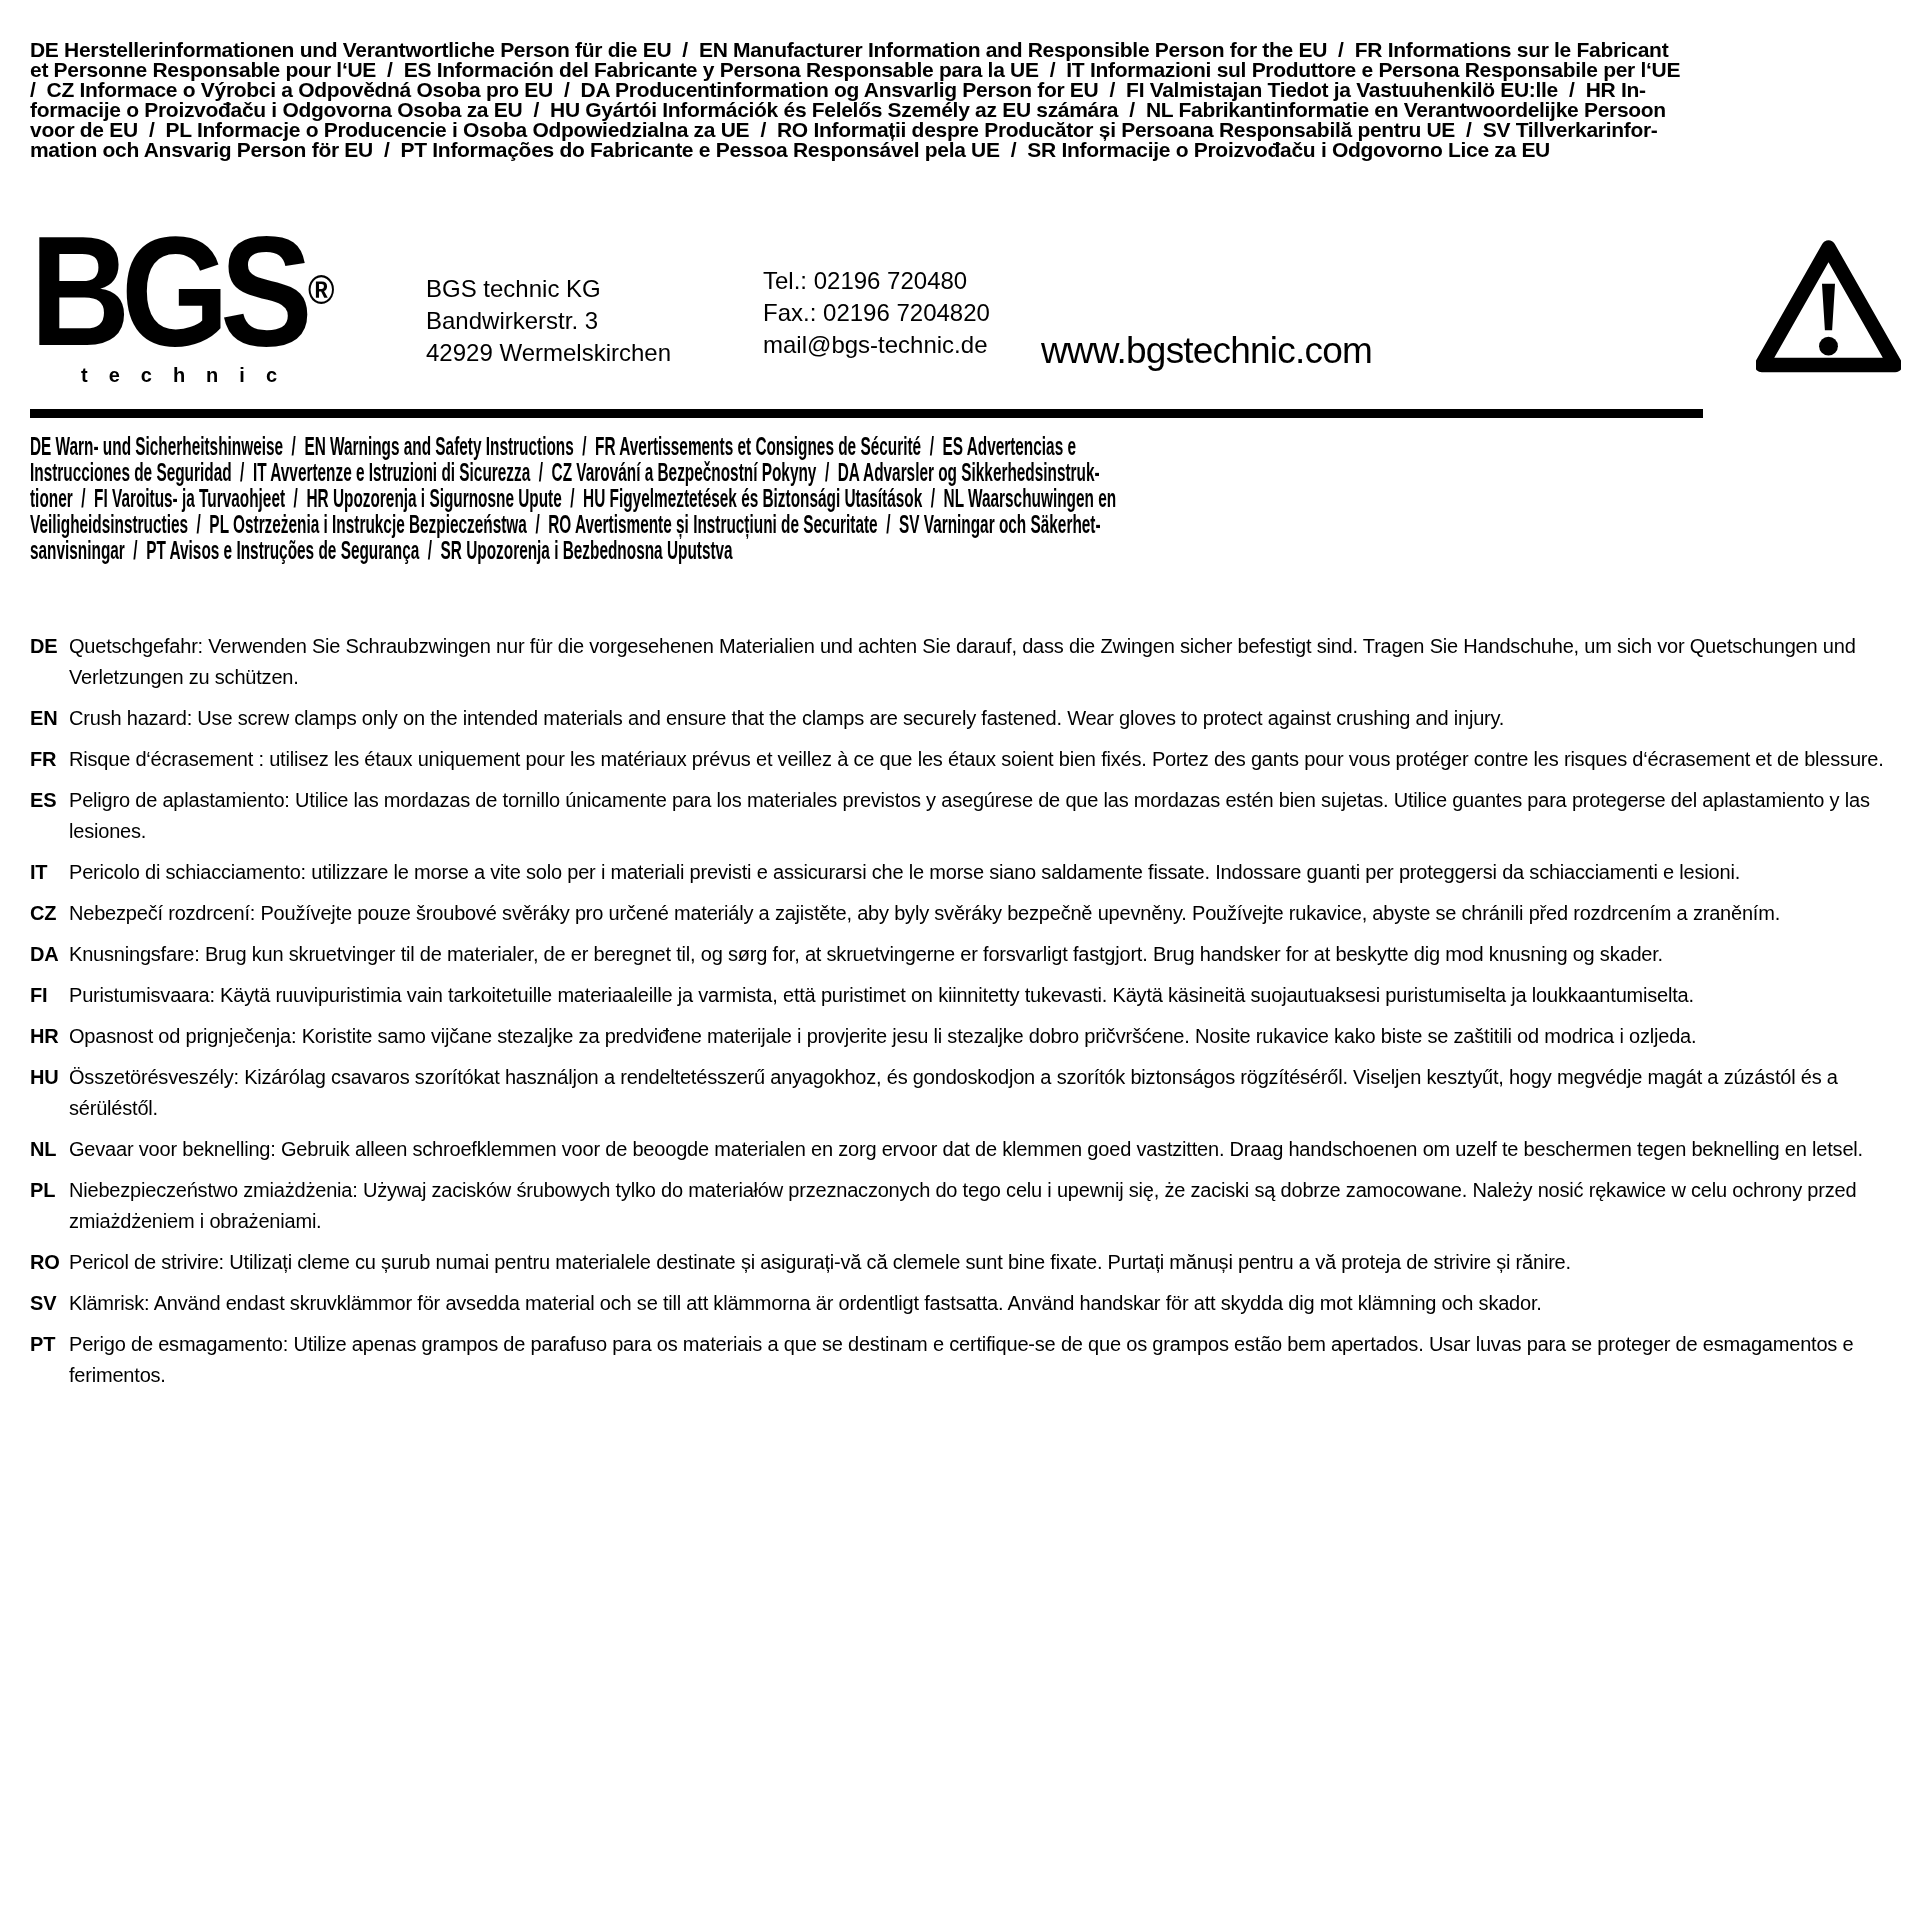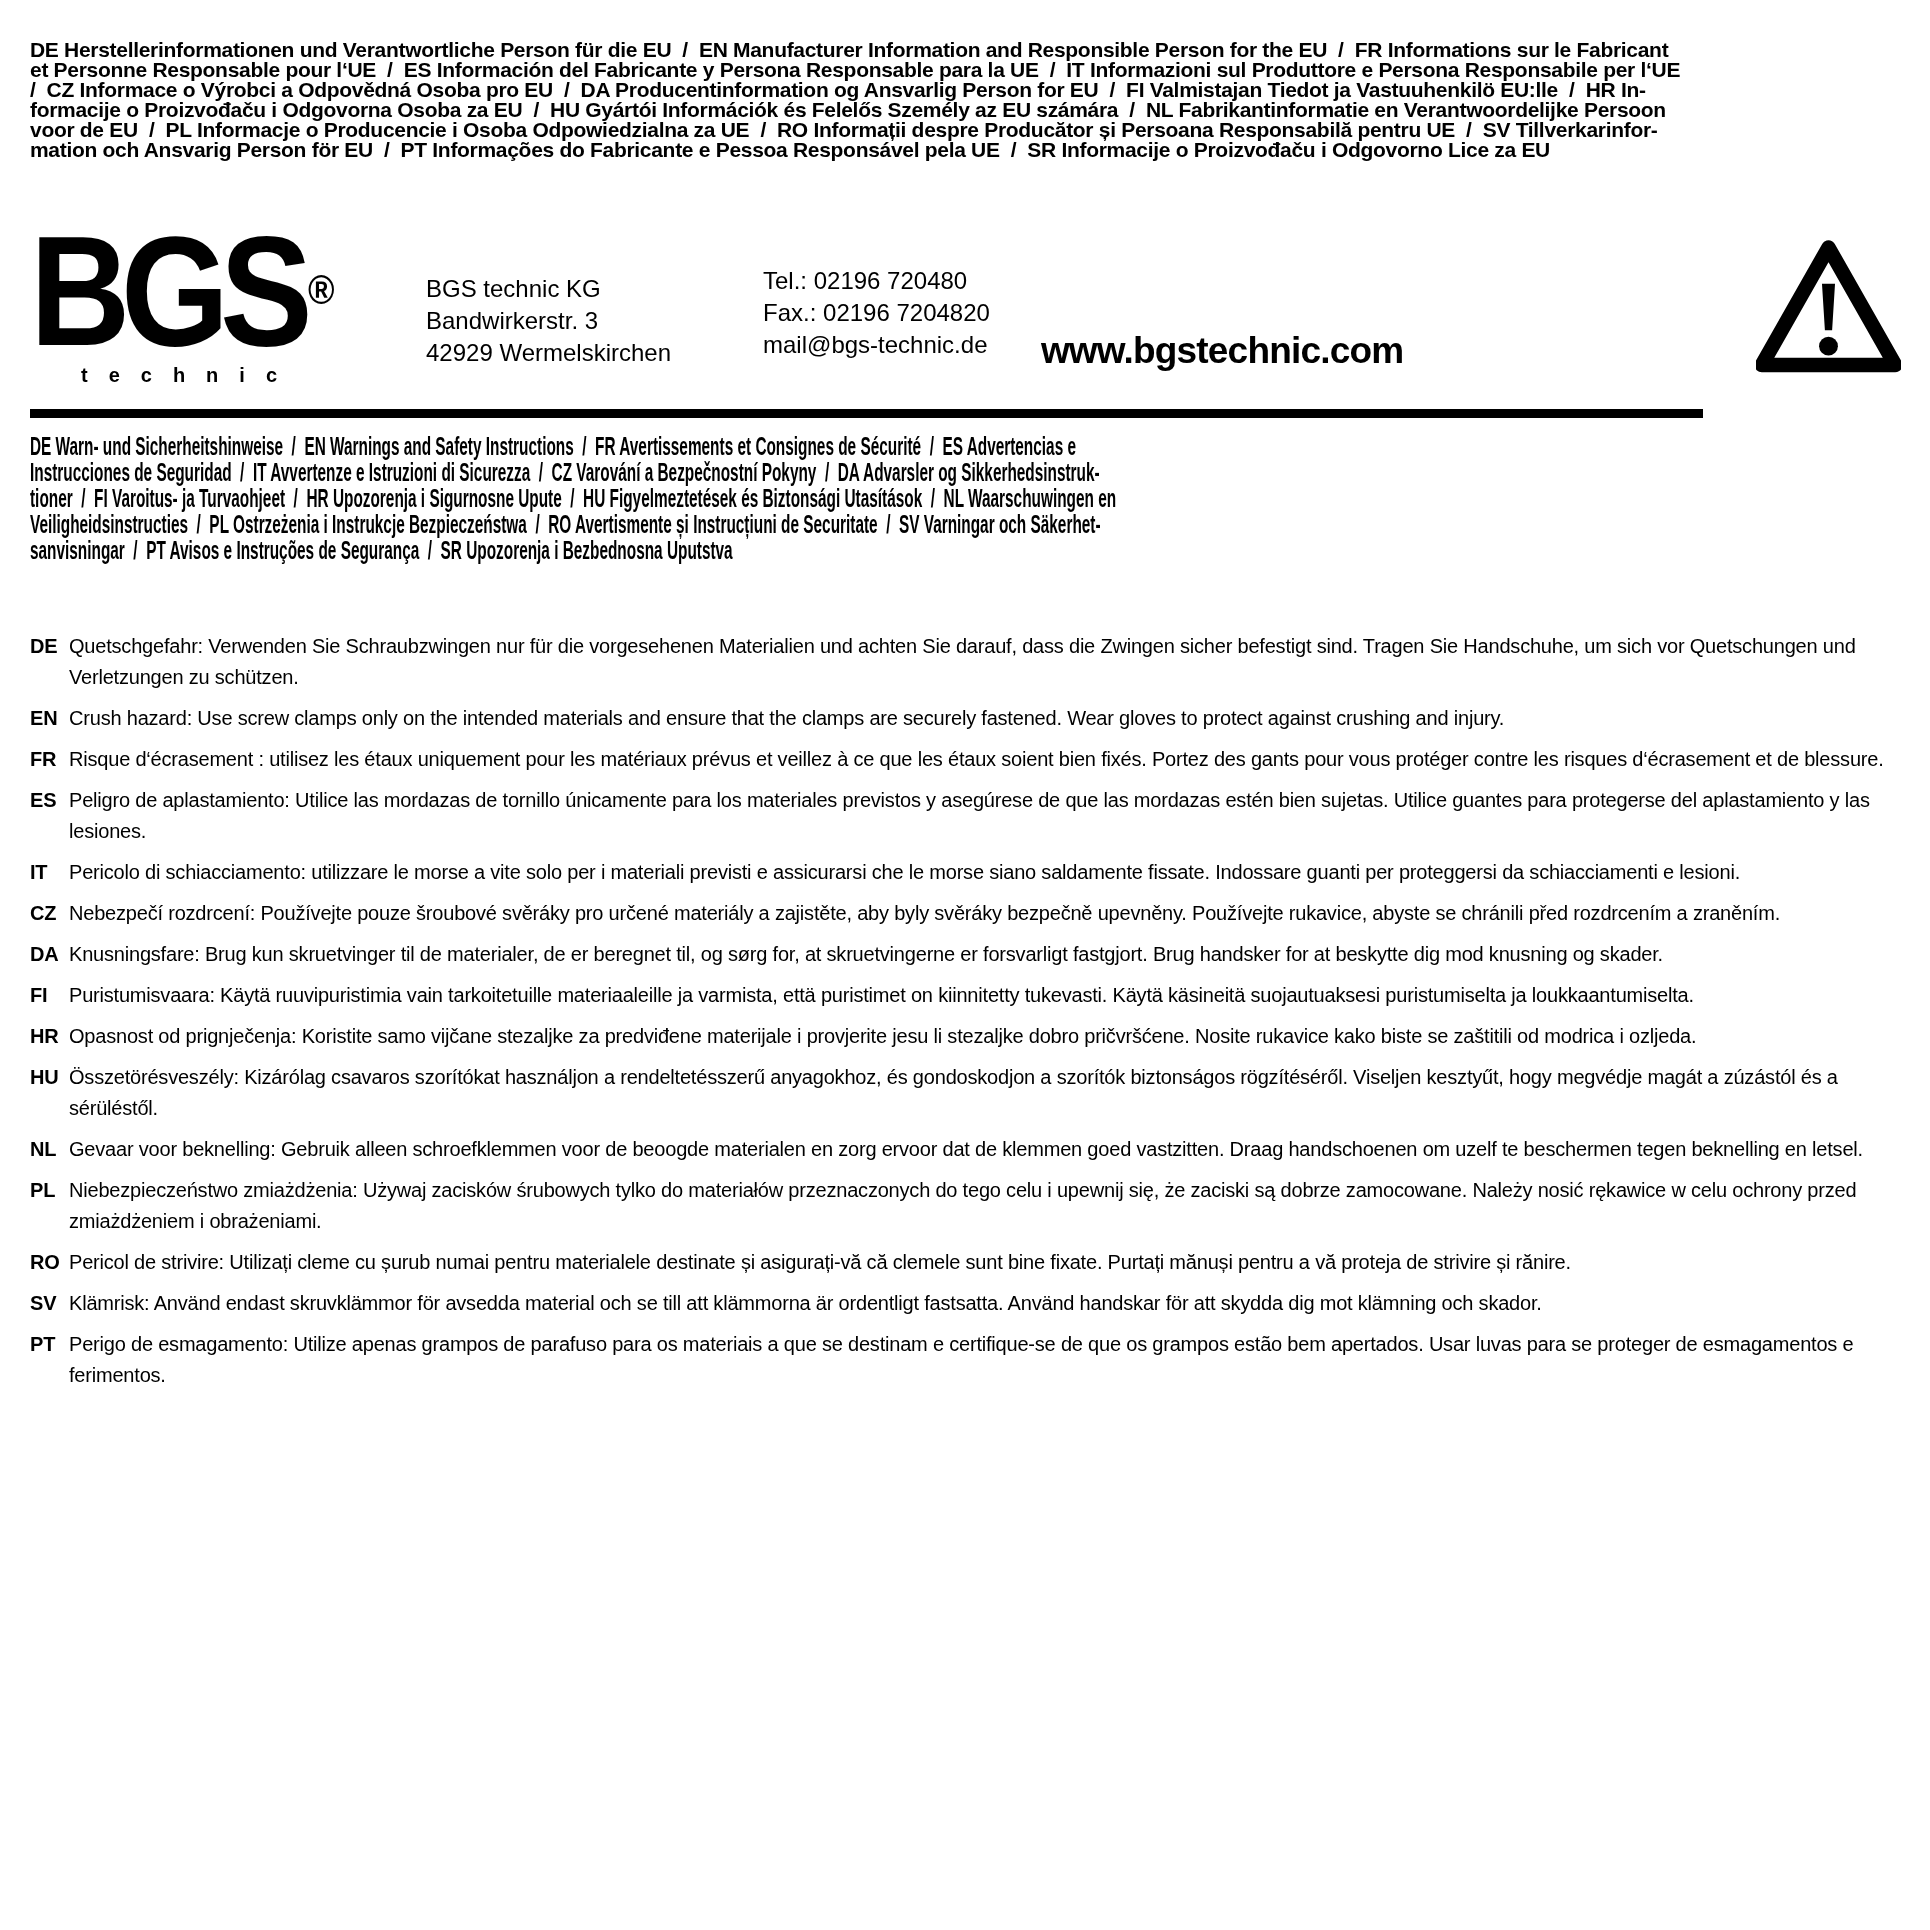--- a/index.html
+++ b/index.html
@@ -25,21 +25,21 @@
   }
   .logo-reg{font-size:36px;letter-spacing:0;vertical-align:37px;margin-left:4.7px;}
   .logo-sub{
     font-weight:bold;font-size:20px;letter-spacing:21px;margin-top:22px;padding-left:51px;
     white-space:nowrap;
   }
   .addr-block{margin-left:61px;margin-top:31px;flex:0 0 auto;}
   .addr-block div,.contact-block div{font-size:24px;line-height:32px;white-space:pre;}
   .contact-block{margin-left:92px;margin-top:15px;flex:0 0 auto;}
   .website{
-    margin-left:51px;margin-top:91px;font-weight:bold;font-size:37px;
+    margin-left:51px;margin-top:91px;font-weight:normal;font-size:37px;
     letter-spacing:-0.8px;flex:0 0 auto;white-space:nowrap;
   }
   .tri-wrap{margin-left:auto;margin-top:6.2px;flex:0 0 auto;}
 
   
   .rule{height:8.6px;background:#000;width:1673px;margin-top:22px;}
 
   
   .safety-heading{margin-top:15px;}
   .s-line{

